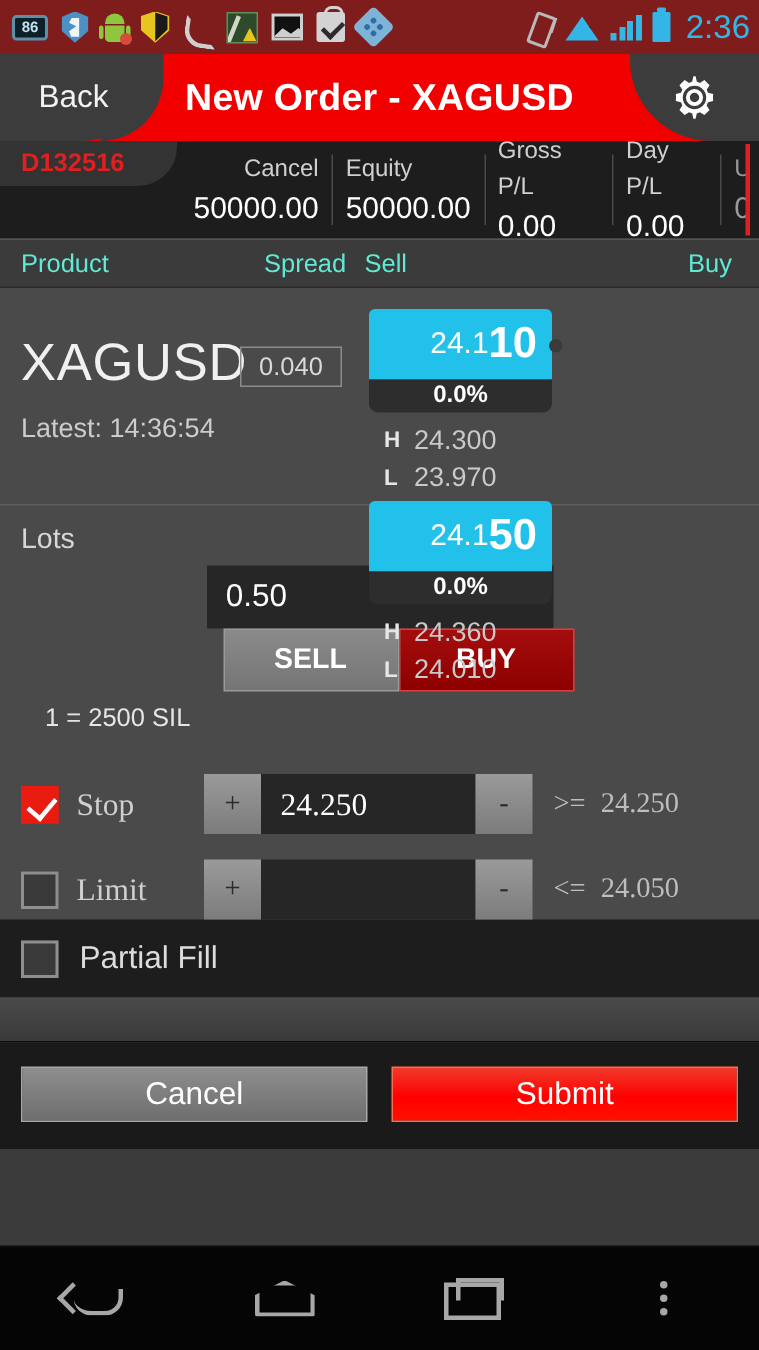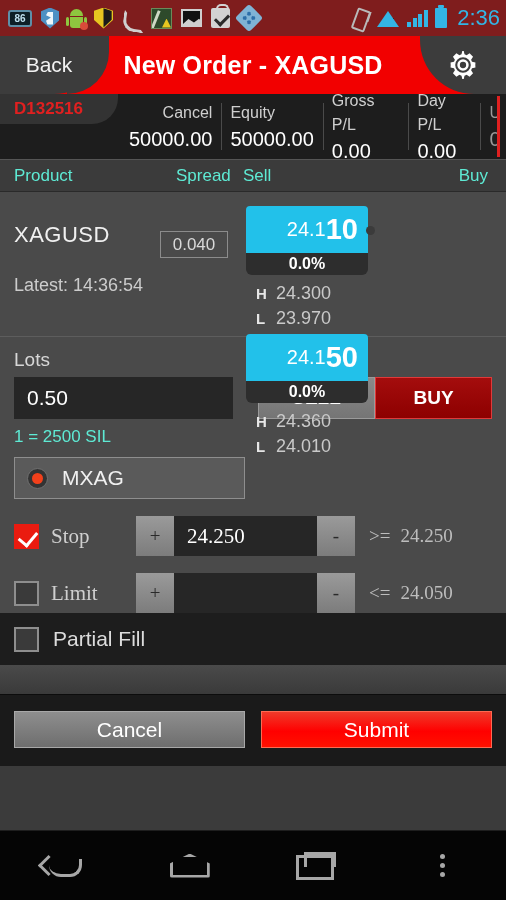--- a/index.html
+++ b/index.html
@@ -116,49 +116,49 @@
   .acct-scroll{ position:absolute; right:6px; top:2px; bottom:2px; width:3px; background:#e02020; }
 
   
   .colhdr{ height:33px; background:#3b3b3b; border-top:1px solid #555; border-bottom:1px solid #2a2a2a;
     position:relative; color:#5eead4; font-size:17px; }
   .colhdr span{ position:absolute; top:6px; }
   .ch-product{ left:14px; } .ch-spread{ left:176px;text-align:center; } .ch-sell{ left:243px; } .ch-buy{ right:18px; }
 
   
   .quote{ height:145px; background:#4a4a4a; position:relative; border-bottom:1px solid #5d5d5d; }
-  .q-sym{ position:absolute; left:14px; top:30px; font-size:22px; color:#f0f0f0; letter-spacing:.5px; }
+  .q-sym{ position:absolute; left:14px; top:30px; font-size:35px; color:#f0f0f0; letter-spacing:.5px; }
   .q-latest{ position:absolute; left:14px; top:83px; font-size:18px; color:#cccccc; }
   .q-spread{ position:absolute; left:160px; top:39px; width:68px; height:27px; border:1px solid #8c8c8c;
     color:#d9d9d9; font-size:17px; display:flex; align-items:center; justify-content:center; }
   .tiles{ position:absolute; left:246px; top:14px; display:flex; gap:3px;flex-direction:column; }
   .tile{ width:122px; }
   .tile .px{ height:47px; background:#22c1ea; border-radius:4px 4px 0 0;
     display:flex; align-items:center; justify-content:flex-end; padding-right:10px; color:#fff; }
   .tile .px .small{ font-size:20px; }
   .tile .px .big{ font-size:29px; font-weight:bold; }
   .tile .pct{ height:22px; background:#2d2d2d; border-radius:0 0 6px 6px; color:#fff;
     font-size:16px; font-weight:bold; display:flex; align-items:center; justify-content:center; }
   .tile .hl{ margin-top:6px; padding-left:10px; }
   .tile .hl div{ display:flex; gap:10px; color:#c9c9c9; font-size:18px; line-height:25px; }
   .tile .hl b{ color:#e6e6e6; font-size:15px; width:10px; }
   .tiledot{ position:absolute; left:366px; top:34px; width:9px; height:9px; background:#3b3b3b; border-radius:50%; }
 
   
   .form{ background:#4a4a4a; }
   .lots-lbl{ padding:12px 0 6px 14px; font-size:19px; color:#d7d7d7; }
-  .lots-row{ display:flex; align-items:center; padding:0 14px; gap:0; }
+  .lots-row{ display:flex; align-items:center; padding:0 14px; gap:0;flex-direction:column; }
   .lots-input{ width:231px; height:42px; background:#262626; color:#fff; font-size:21px;
     display:flex; align-items:center; padding-left:13px; }
   .sb-group{ display:flex; margin-left:25px; }
   .sbtn{ width:117px; height:42px; font-size:19px; font-weight:bold; color:#fff;
     display:flex; align-items:center; justify-content:center; }
   .sbtn.sell{ background:linear-gradient(#8a8a8a,#757575); border:1px solid #9a9a9a; }
   .sbtn.buy{ background:linear-gradient(#a40d0d,#8d0000); border:1px solid #e03a3a; }
-  .lots-unit{ padding:8px 0 10px 14px; font-size:17px; color:#5eead4; }
+  .lots-unit{ padding:8px 0 10px 30px; font-size:17px; color:#e5e5e5; }
 
   .mxag{ margin:0 14px 0 14px; width:231px; height:42px; background:#5a5a5a; border:1px solid #8e8e8e;
     display:flex; align-items:center; padding-left:12px; gap:14px; }
   .radio{ width:21px; height:21px; border-radius:50%; background:#333; border:1px solid #6f6f6f;
     display:flex; align-items:center; justify-content:center; }
   .radio i{ width:11px; height:11px; border-radius:50%; background:#f2401b; display:block; }
   .mxag .txt{ font-size:21px; color:#f0f0f0; }
 
   .orow{ display:flex; align-items:center; padding:0 14px; margin-top:17px; gap:0;font-family:Liberation Serif, serif; }
   .cbx{ width:25px; height:25px; border:2px solid #8e8e8e; background:#3a3a3a; position:relative; }
@@ -353,26 +353,20 @@
     <div class="lots-lbl">Lots</div>
     <div class="lots-row">
       <div class="lots-input">0.50</div>
       <div class="sb-group">
         <div class="sbtn sell">SELL</div>
         <div class="sbtn buy">BUY</div>
       </div>
     </div>
     <div class="lots-unit">1 = 2500 SIL</div>
 
-    <div class="mxag">
-      <span class="radio">
-          <i></i>
-        </span>
-      <span class="txt">MXAG</span>
-    </div>
 
     <div class="orow">
       <span class="cbx on"></span>
       <span class="olbl">Stop</span>
       <span class="stepper">
         <span class="stepbtn">+</span>
         <span class="stepval">24.250</span>
         <span class="stepbtn">-</span>
       </span>
       <span class="ocond">

